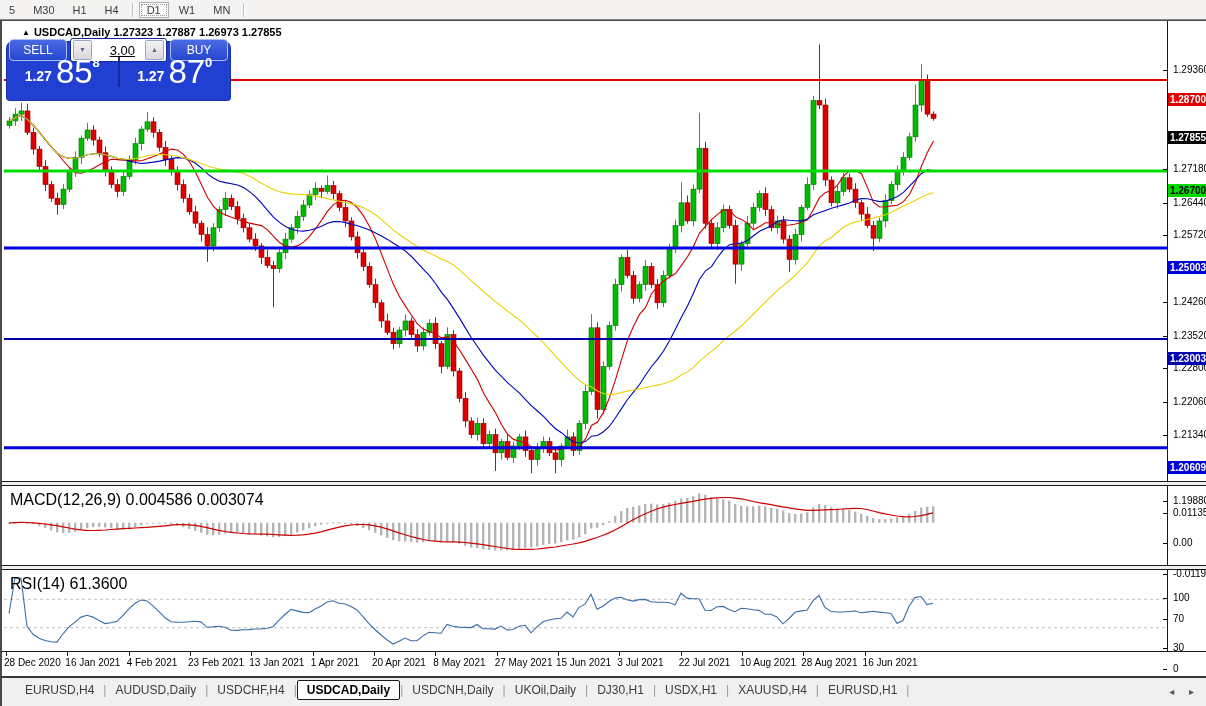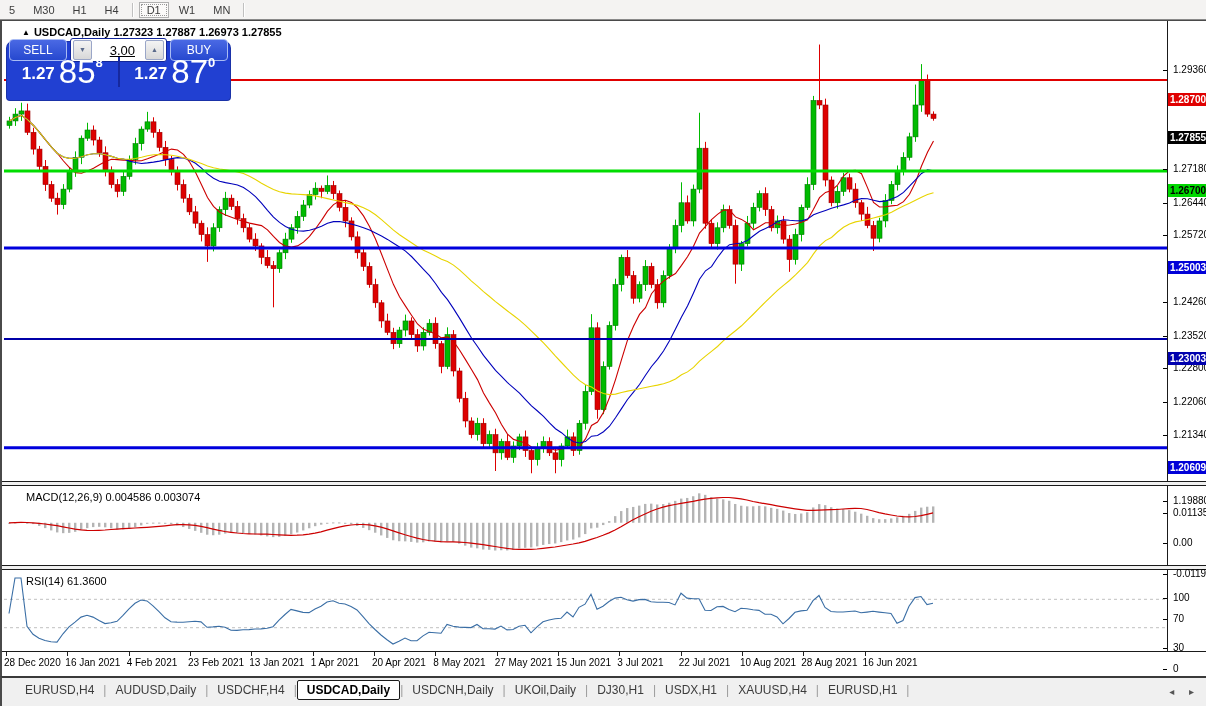--- a/index.html
+++ b/index.html
@@ -19,21 +19,21 @@
   .hsep{position:absolute;left:0;width:1206px;height:5px;background:#f0f0f0;
     border-top:1px solid #1a1a1a;border-bottom:1px solid #1a1a1a;box-sizing:border-box;}
   #axis-vline{position:absolute;top:0px;left:1165px;width:1px;height:631px;background:#1a1a1a;}
   #bottom-line{position:absolute;left:0;top:630px;width:1206px;height:1px;background:#1a1a1a;}
   
   .ax-label{position:absolute;left:1171px;font-size:10px;color:#000;white-space:nowrap;}
   .ax-tick{position:absolute;left:1161px;width:4px;height:1px;background:#000;}
   .ax-badge{position:absolute;left:1166px;width:40px;font-size:10px;font-weight:bold;
     text-align:center;padding:1px 0;white-space:nowrap;}
   
-  .panel-label{position:absolute;font-size:11px;color:#000;white-space:nowrap;margin-left:16px;}
+  .panel-label{position:absolute;font-size:16px;color:#000;white-space:nowrap;}
   
   .date-label{position:absolute;top:636px;font-size:10px;color:#000;white-space:nowrap;}
   .date-tick{position:absolute;top:631px;width:1px;height:4px;background:#222;}
   
   #chart-header{position:absolute;top:5px;left:20px;font-size:11px;font-weight:bold;color:#000;}
   #chart-header .marker{font-size:8px;vertical-align:1px;margin-right:4px;}
   
   #trade-panel{position:absolute;top:21px;left:5px;width:223px;height:58px;
     background:#2140d2;border-radius:6px 6px 3px 3px;box-shadow:0 0 0 1px #1a32a8;}
   #tp-row1{display:flex;align-items:center;height:14px;padding:2px 2px 0 2px;box-sizing:border-box;}
@@ -41,21 +41,21 @@
     background:linear-gradient(#4a69e4,#2648cf);border:1px solid #a9bcf4;border-radius:4px;
     box-sizing:border-box;cursor:pointer;}
   #tp-spin{flex:1;height:24px;margin:0 3px;background:#fff;border:1px solid #12269a;border-radius:3px;
     display:flex;align-items:center;box-sizing:border-box;}
   .spin-btn{width:17px;height:18px;margin:0 2px;background:linear-gradient(#f4f4f4,#d8d8d8);
     border:1px solid #9aa6c8;border-radius:2px;font-size:7px;color:#5a6a8a;text-align:center;
     line-height:17px;cursor:pointer;}
   #tp-volume{flex:1;text-align:right;font-size:13px;color:#000;padding-right:8px;text-decoration:underline;}
   #tp-row2{display:flex;height:30px;margin-top:1px;}
   .tp-price{flex:1;display:flex;align-items:flex-end;justify-content:center;color:#fff;padding-bottom:1px;}
-  .tp-price .small{font-size:17px;font-weight:bold;margin-bottom:2px;}
+  .tp-price .small{font-size:14px;font-weight:bold;margin-bottom:2px;}
   .tp-price .big{font-size:33px;line-height:28px;margin-left:4px;}
   .tp-price .sup{font-size:13px;font-weight:bold;align-self:flex-start;margin-top:-2px;}
   #tp-div{width:2px;background:#16289e;}
   
   #tabbar{position:absolute;top:676px;left:0;right:0;height:46px;background:#f0f0f0;
     border-top:2px solid #3a3a3a;border-left:2px solid #4a4a4a;box-sizing:border-box;}
   #tabs{display:flex;align-items:center;height:22px;padding-left:14px;margin-top:1px;}
   .tab{font-size:12px;color:#3c3c3c;padding:2px 9px;white-space:nowrap;cursor:pointer;}
   .tab.active{background:#fff;border:1px solid #1a1a1a;border-radius:2px;font-weight:bold;color:#000;}
   .tab-sep{color:#9a9a9a;font-size:12px;}

